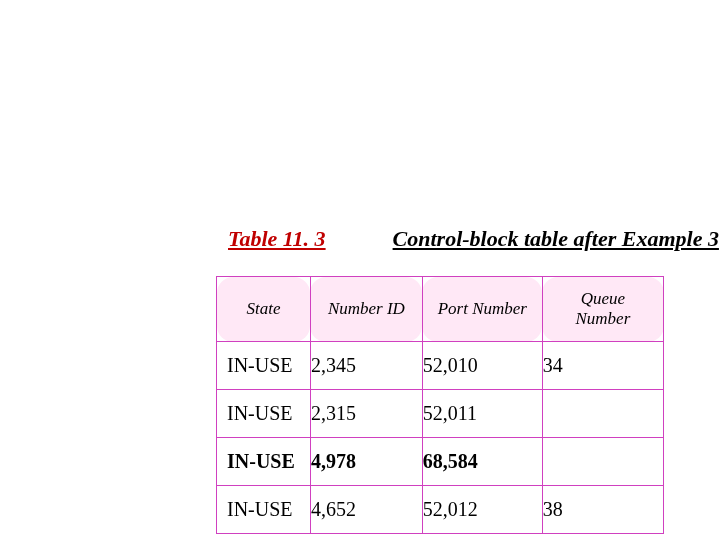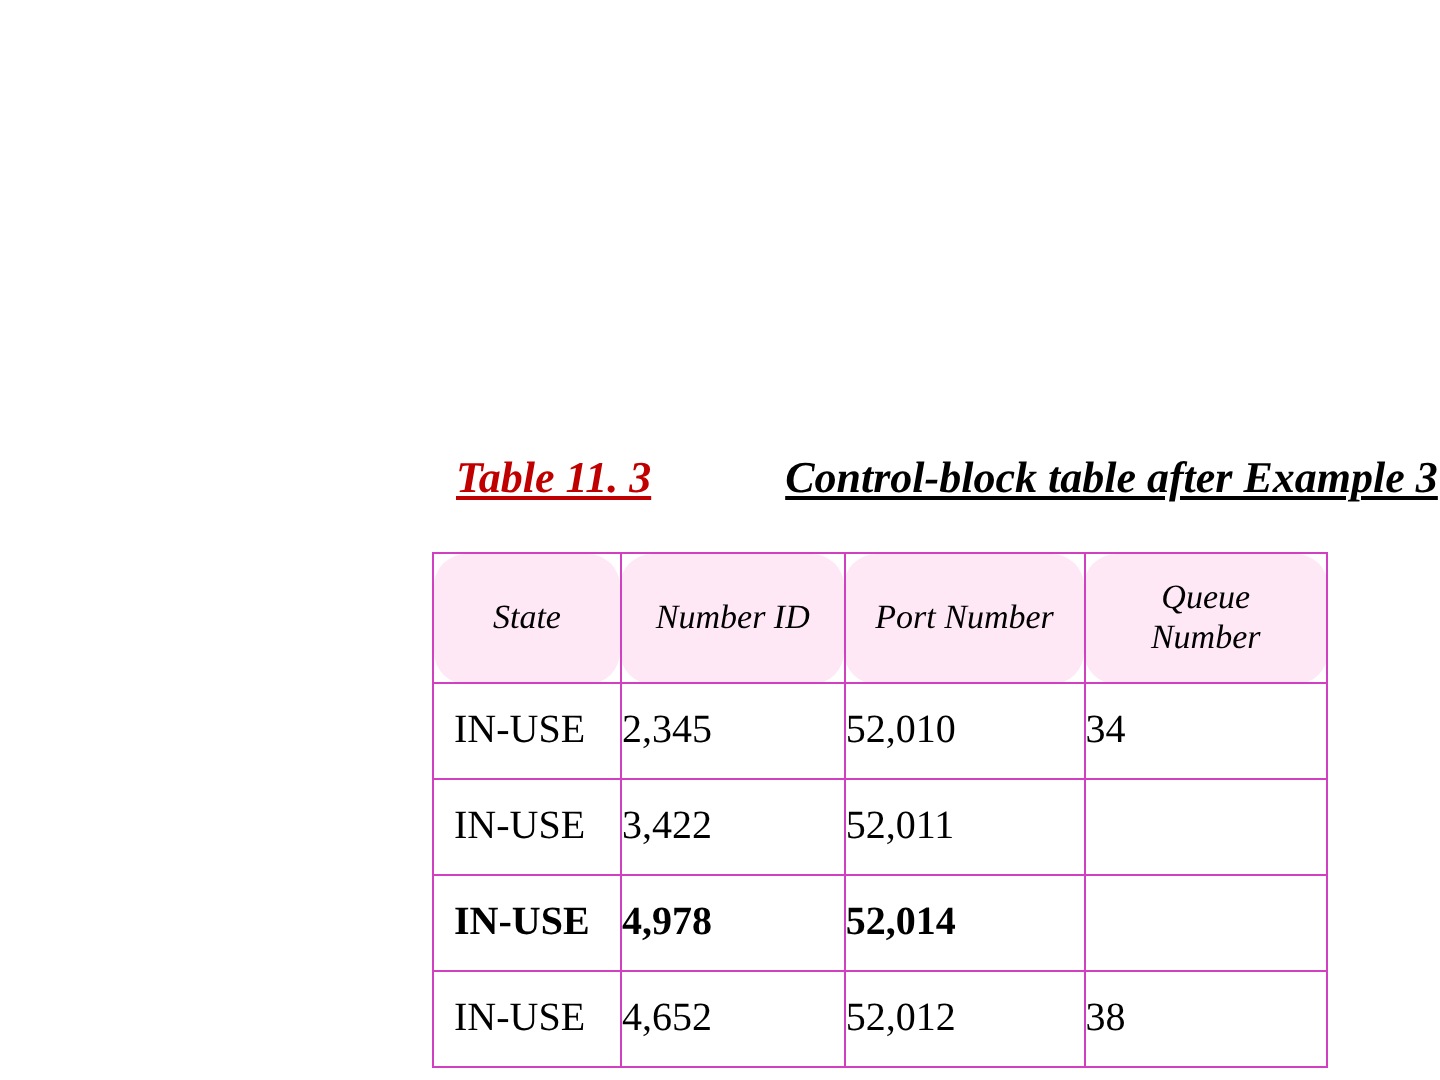--- a/index.html
+++ b/index.html
@@ -48,28 +48,28 @@
     </thead>
     <tbody>
       <tr>
         <td>IN-USE</td>
         <td class="c">2,345</td>
         <td class="c">52,010</td>
         <td class="c">34</td>
       </tr>
       <tr>
         <td>IN-USE</td>
-        <td class="c">3,422</td>
+        <td class="c">2,315</td>
         <td class="c">52,011</td>
         <td class="c"></td>
       </tr>
       <tr class="bold">
         <td>IN-USE</td>
         <td class="c">4,978</td>
-        <td class="c">52,014</td>
+        <td class="c">68,584</td>
         <td class="c"></td>
       </tr>
       <tr>
         <td>IN-USE</td>
         <td class="c">4,652</td>
         <td class="c">52,012</td>
         <td class="c">38</td>
       </tr>
     </tbody>
   </table>

